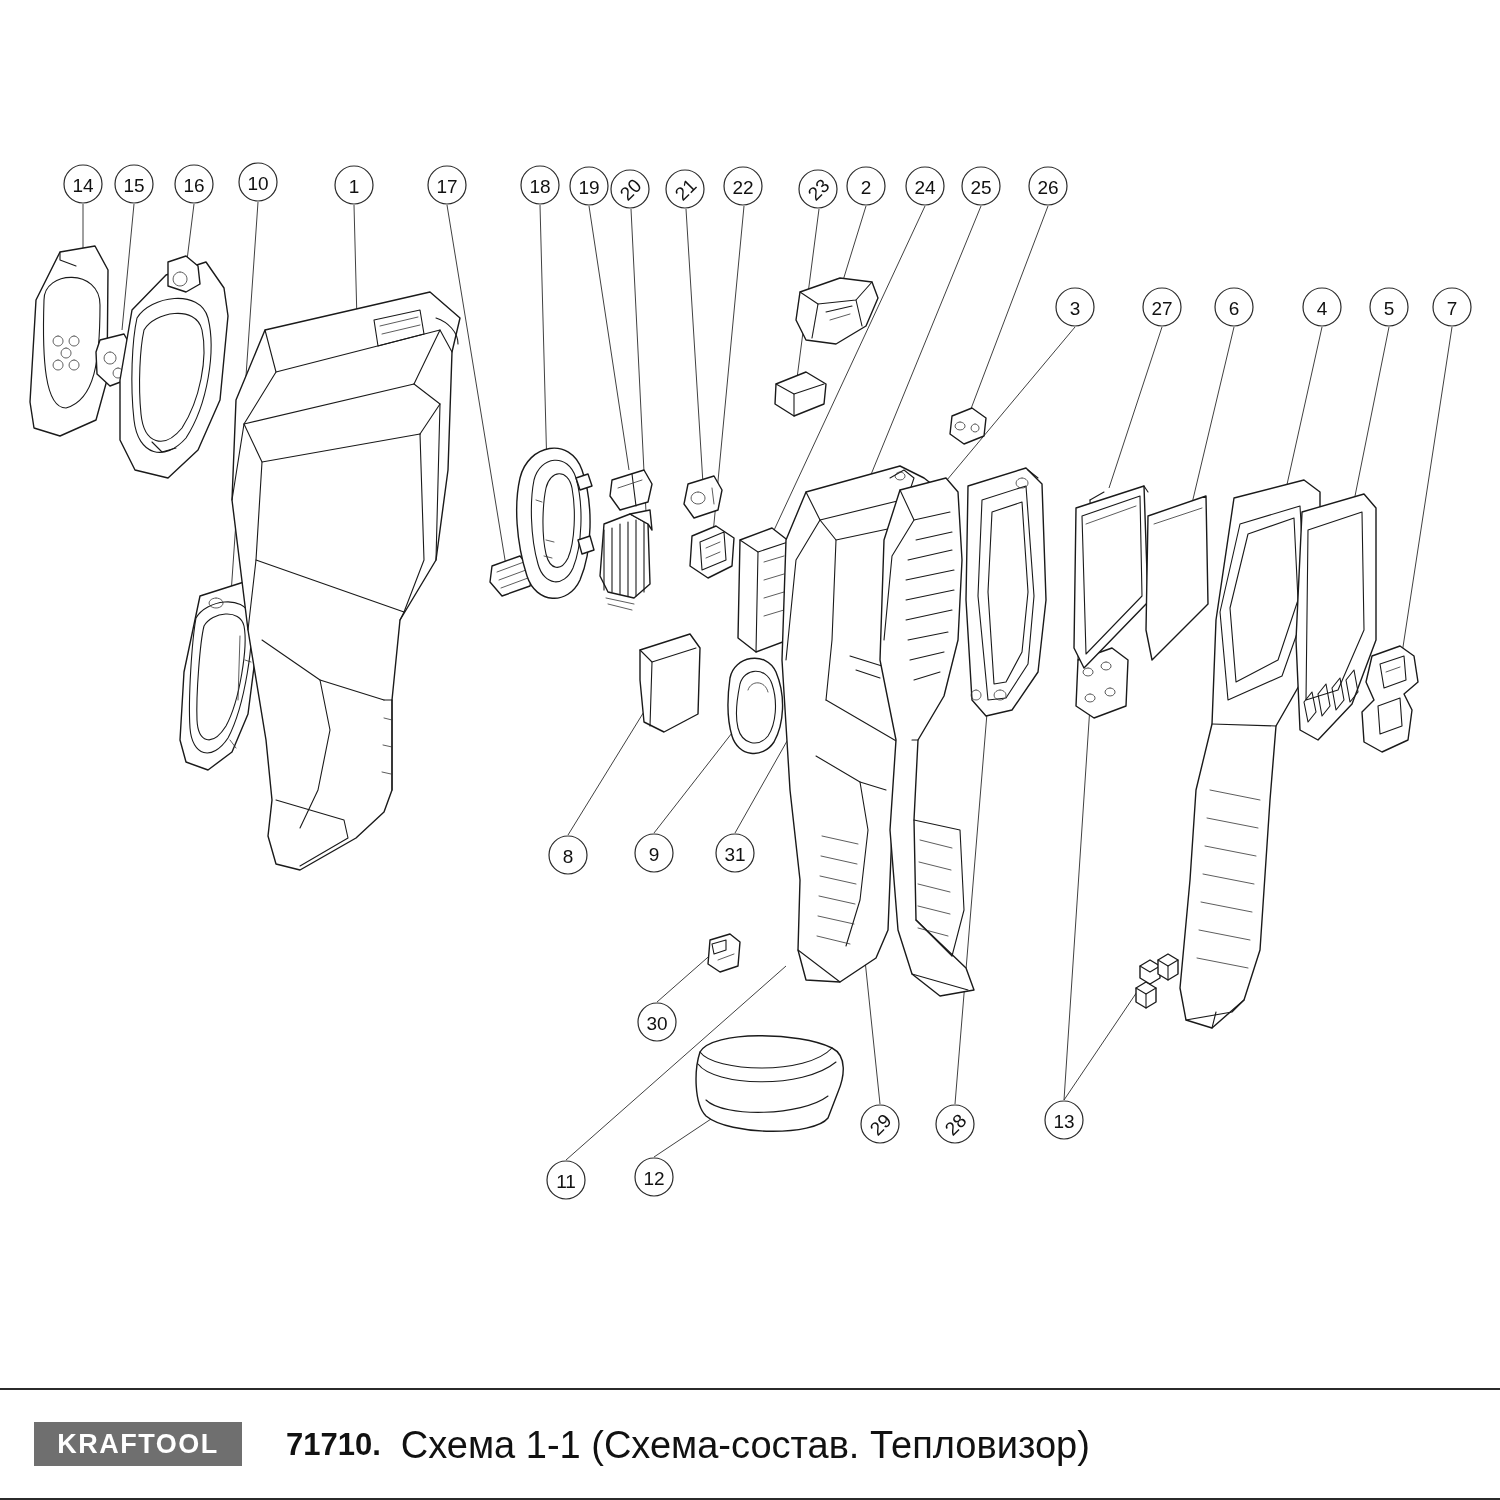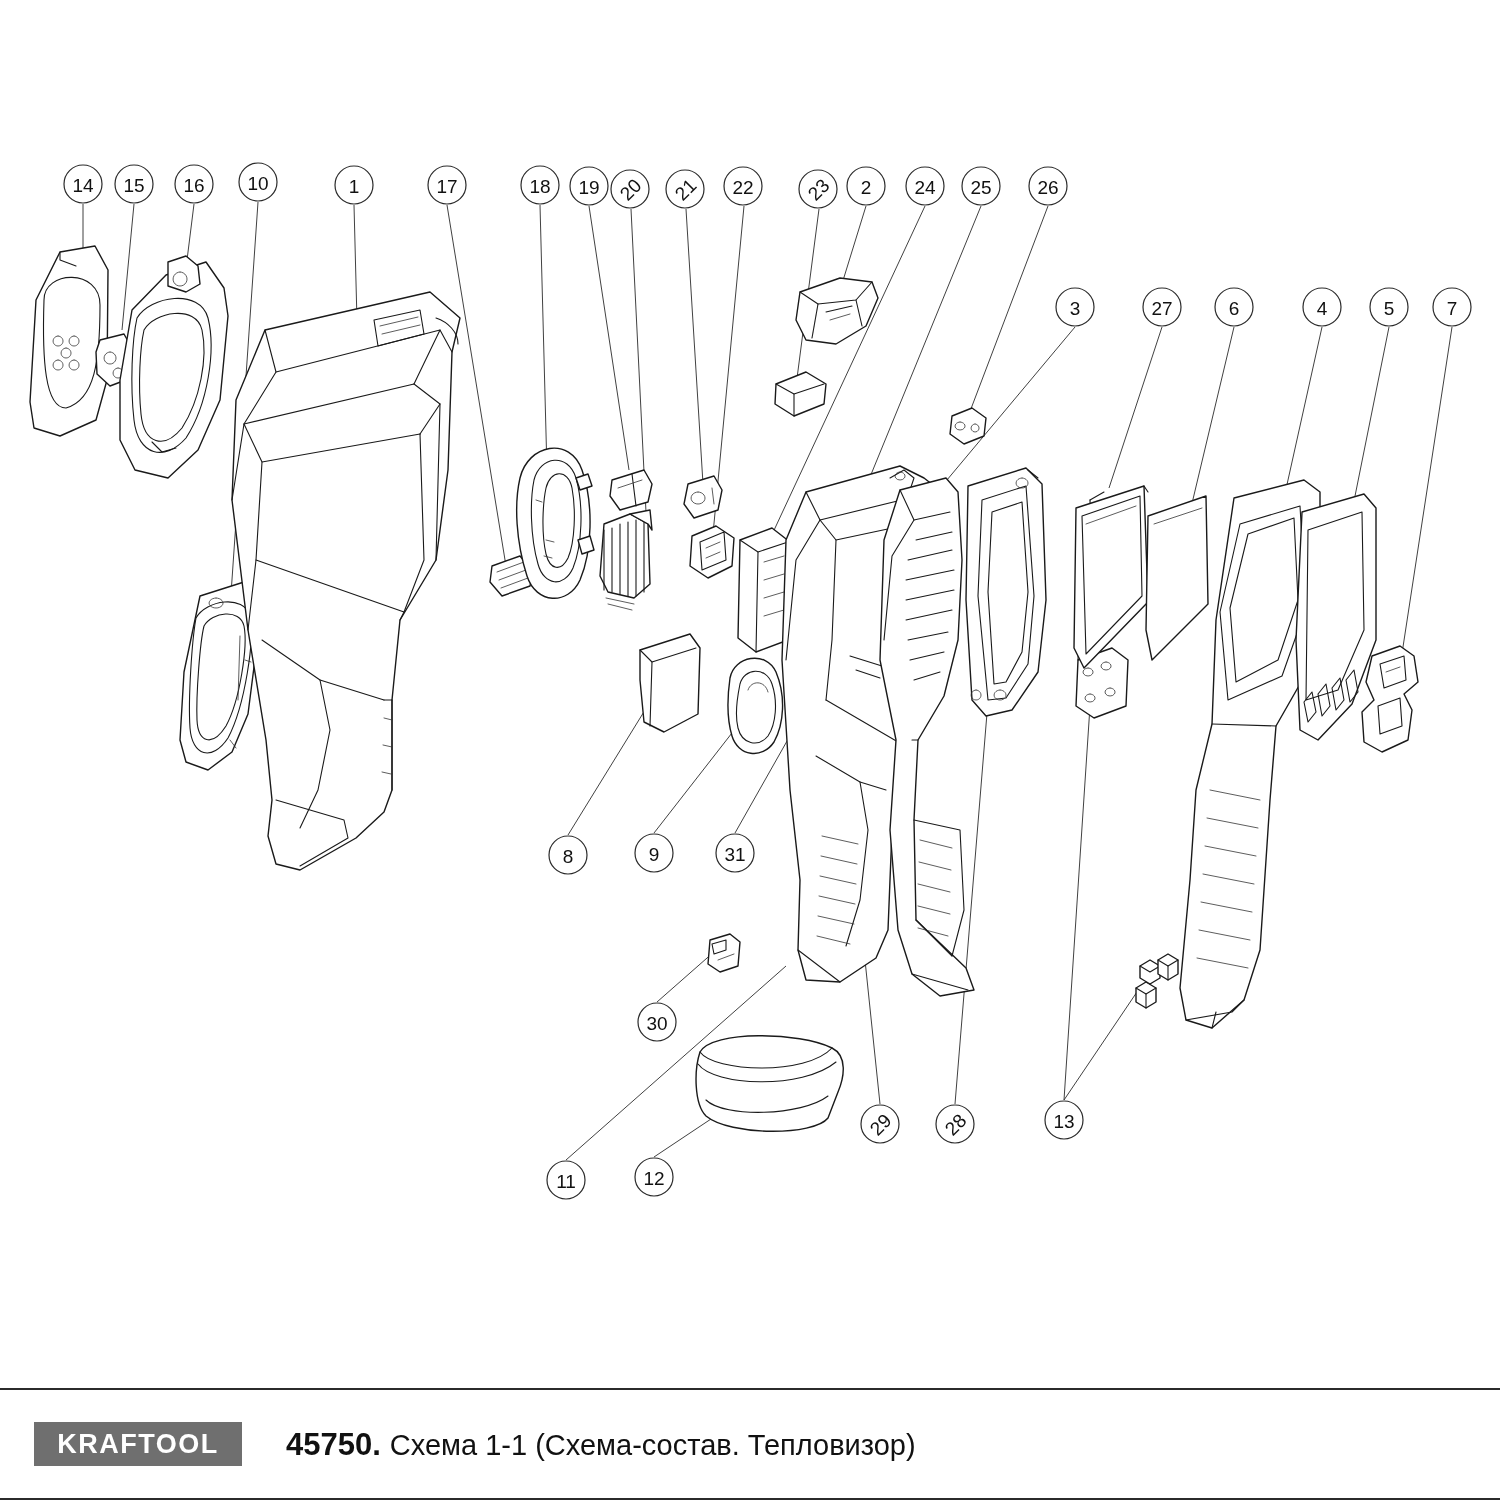--- a/index.html
+++ b/index.html
@@ -111,23 +111,23 @@
     white-space: nowrap;
   }
   #footer-caption .code {
     font-family: "Liberation Sans", sans-serif;
     font-size: 31px;
     font-weight: bold;
     color: #111111;
   }
   #footer-caption .title {
     font-family: "Liberation Sans", sans-serif;
-    font-size: 29px;
+    font-size: 38px;
     color: #111111;
-    margin-left: 9px;
+    margin-left: 20px;
   }
 </style>
 </head>
 <body>
 
 <div id="diagram-root">
 
   <svg class="canvas" viewBox="0 0 1500 1500">
 
     <g>
@@ -579,19 +579,19 @@
     </g>
 
   </svg>
 
   <div id="footer">
     <div class="footer-rule top"></div>
     <div id="brand-logo">
       <span class="brand-text">KRAFTOOL</span>
     </div>
     <div id="footer-caption">
-      <span class="code">45750.</span>
+      <span class="code">71710.</span>
       <span class="title">Схема 1-1 (Схема-состав. Тепловизор)</span>
     </div>
     <div class="footer-rule bottom"></div>
   </div>
 
 </div>
 
 </body></html>

